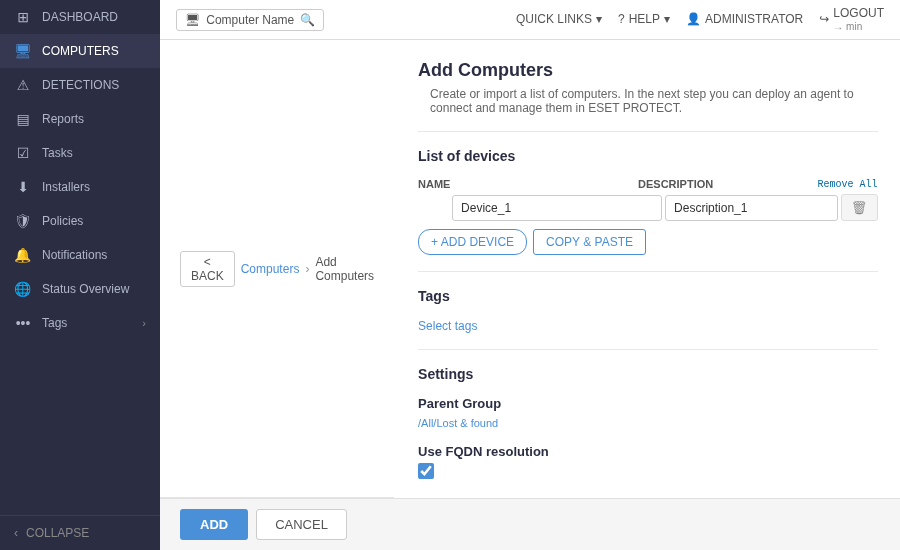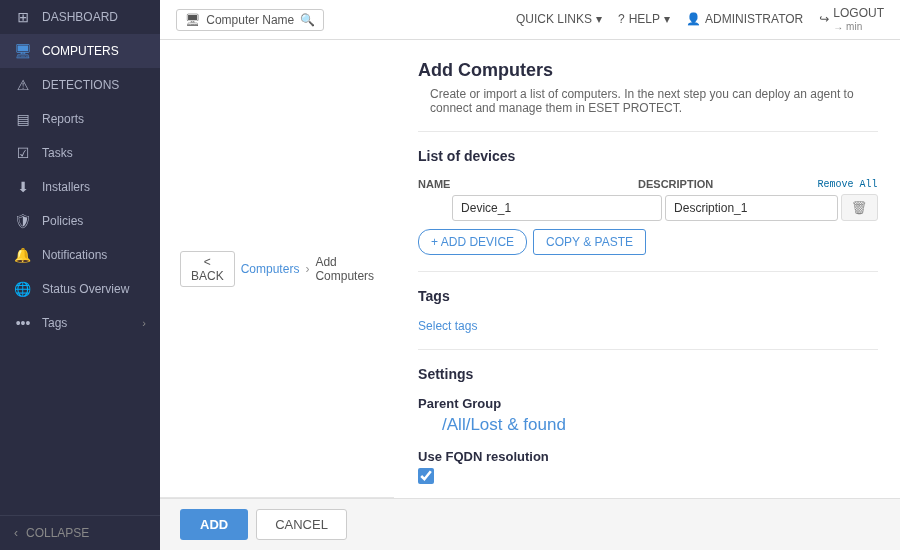--- a/index.html
+++ b/index.html
@@ -300,23 +300,22 @@
       margin-bottom: 14px;
     }
     .field-label {
       font-size: 13px;
       font-weight: 600;
       color: #2b2d42;
       margin-bottom: 4px;
     }
     .field-link {
       color: #4a90d9;
-      font-size: 17px;
-      cursor: pointer;
-      margin-left: 24px;
+      font-size: 11px;
+      cursor: pointer;
     }
 
     
     .checkbox-wrapper {
       display: flex;
       align-items: center;
       gap: 8px;
     }
     .fqdn-checkbox {
       width: 16px;

